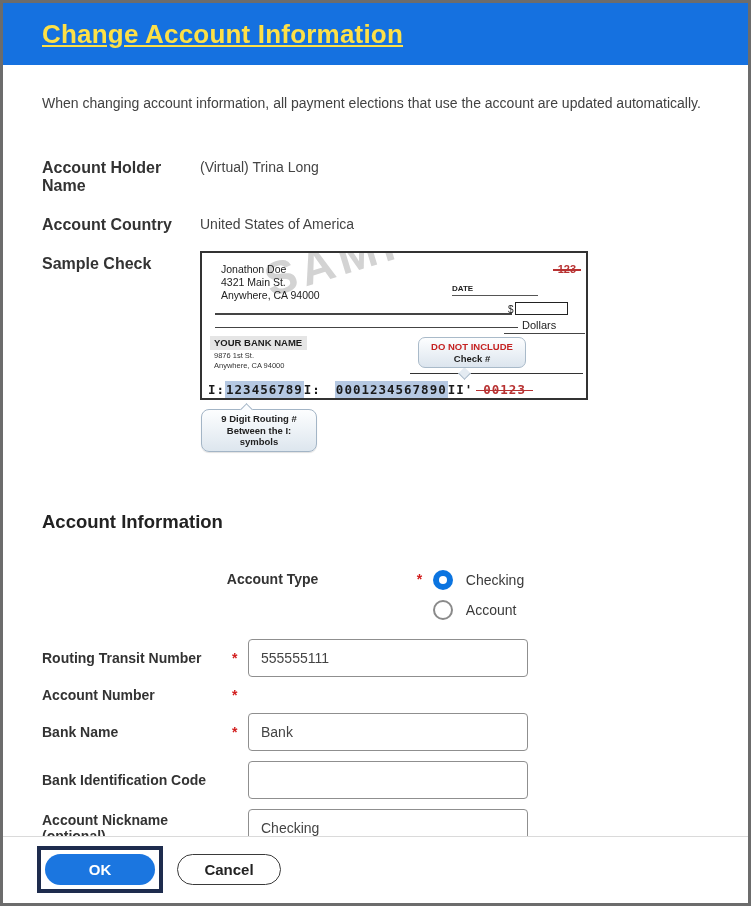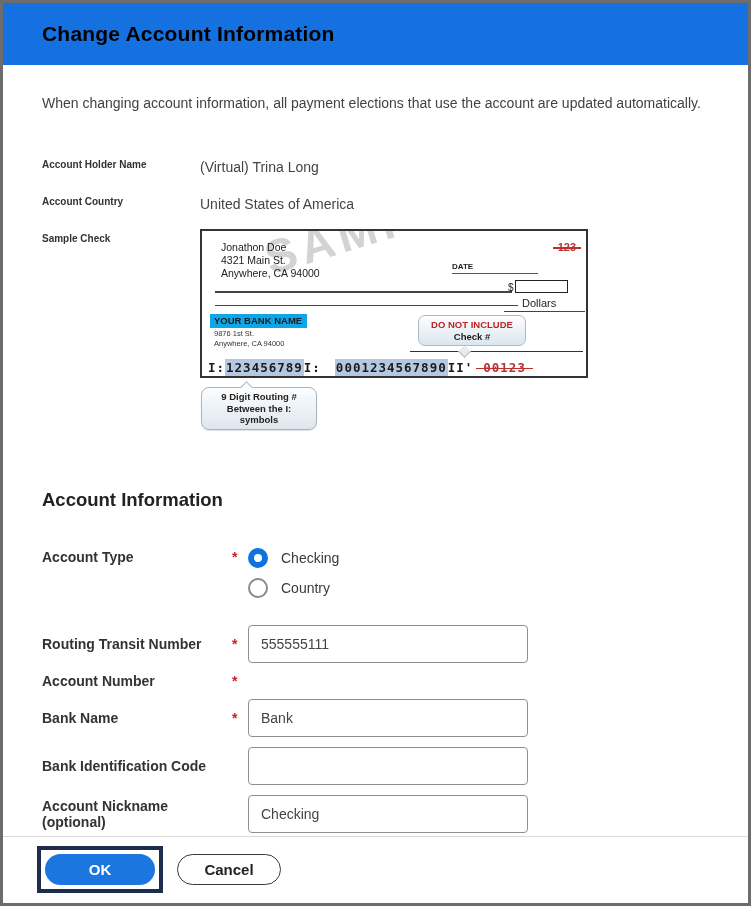--- a/index.html
+++ b/index.html
@@ -3,46 +3,46 @@
 <meta charset="utf-8">
 <style>
   * { margin:0; padding:0; box-sizing:border-box; }
   html,body { width:751px; height:906px; background:#fff; font-family:"Liberation Sans", sans-serif; }
   .frame {
     width:751px; height:906px; border:3px solid #6c6c6c; background:#fff;
     display:flex; flex-direction:column; overflow:hidden;
   }
   
   .hdr { height:62px; flex:0 0 62px; background:#1571e0; display:flex; align-items:center; padding-left:39px; }
-  .hdr h1 { color:#000000; font-size:21px; font-weight:700; letter-spacing:.2px; }
+  .hdr h1 { color:#fde047; font-size:26px; font-weight:700; letter-spacing:.2px;text-decoration:underline; }
   
   .content { flex:1 1 auto; display:flex; flex-direction:column; padding:0 39px; overflow:hidden; }
   .intro { margin-top:30px; font-size:14px; color:#424242; }
   .summary { margin-top:48px; }
   .sum-row { display:flex; margin-bottom:21px; }
-  .sum-label { width:158px; flex:0 0 158px; font-size:10px; font-weight:700; color:#333; }
+  .sum-label { width:158px; flex:0 0 158px; font-size:16px; font-weight:700; color:#333; }
   .sum-value { font-size:14px; color:#444; }
   
   .check-wrap { margin-top:-4px; }
   .check { position:relative; width:388px; height:149px; border:2px solid #333; background:#fff; overflow:hidden; }
   .check * { position:absolute; }
   .payer { left:19px; top:10px; font-size:10.5px; line-height:13px; color:#222; }
   .payer span { position:static; display:block; }
   .chk-no { right:10px; top:10px; font-size:11px; font-weight:600; }
   .watermark { left:56px; top:2px; font-size:47px; font-weight:700; letter-spacing:5px; color:#9e9e9e; opacity:.45; transform:rotate(-17deg); transform-origin:left top; z-index:0; }
   .date-group { left:250px; top:31px; width:86px; border-bottom:1.5px solid #555; font-size:8px; font-weight:700; color:#222; padding-bottom:2px; }
   .date-group b { position:static; }
   .payee-line { left:13px; top:60px; width:297px; border-bottom:2px solid #444; }
   .amount { left:306px; top:49px; display:flex; align-items:flex-end; gap:1px; position:absolute; }
   .amount .cur { position:static; font-size:10px; color:#222; }
   .amount .box { position:static; width:53px; height:13px; border:1.5px solid #222; background:#fff; }
   .dollars-line { left:13px; top:74px; width:303px; border-bottom:1.5px solid #444; }
   .dollars-label { left:320px; top:66px; font-size:11px; color:#222; }
   .sig-line { left:302px; top:80px; width:81px; border-bottom:1.5px solid #444; }
-  .bank-name { left:8px; top:83px; background:#0ea5e9; font-size:9.5px; font-weight:700; color:#1c1c1c; padding:1px 5px 2px 4px; }
+  .bank-name { left:8px; top:83px; background:#e5e5e5; font-size:9.5px; font-weight:700; color:#1c1c1c; padding:1px 5px 2px 4px; }
   .bank-addr { left:12px; top:98px; font-size:7.5px; line-height:9.5px; color:#333; }
   .bank-addr span { position:static; display:block; }
   .dni { left:216px; top:84px; width:108px; text-align:center; font-size:9.5px; font-weight:700; line-height:11.5px;
          background:linear-gradient(#fdfeff,#dce5ee); border:1px solid #a9bac9; border-radius:7px; padding:3px 2px; z-index:2; }
   .dni .red { position:static; display:block; color:#c52222; }
   .dni .blk { position:static; display:block; color:#1c1c1c; }
   .dni-arrow { left:258px; top:116px; width:9px; height:9px; background:#e4ebf2; border-right:1px solid #a9bac9; border-bottom:1px solid #a9bac9; transform:rotate(45deg); z-index:1; }
   .chkno-line { left:208px; top:120px; width:173px; border-bottom:1.5px solid #333; }
   .micr { left:6px; top:128px; display:flex; align-items:center; font-family:"DejaVu Sans Mono", monospace; font-weight:700; font-size:12.5px; letter-spacing:1px; color:#1a1a1a; }
   .micr span { position:static; }
@@ -57,21 +57,21 @@
   .callout { position:relative; background:linear-gradient(#fdfeff,#dde6ee); border:1px solid #a3b5c6; border-radius:8px;
              text-align:center; font-size:9.5px; font-weight:700; color:#222; line-height:11.5px; padding:3px 6px; box-shadow:0 1px 1px rgba(0,0,0,.12); }
   .callout .ln { display:block; }
   .c1 { width:116px; } .c2 { width:86px; }
   .arrow-up { position:absolute; top:-5px; width:9px; height:9px; background:#fbfdff; border-left:1px solid #a3b5c6; border-top:1px solid #a3b5c6; transform:rotate(45deg); }
   .c1 .arrow-up { left:40px; } .c2 .arrow-up { left:30px; }
   
   .section-title { margin-top:38px; font-size:18.5px; font-weight:700; color:#222; }
   .form { margin-top:32px; }
   .form-row { display:flex; align-items:center; margin-bottom:10px; }
-  .form-row.top { align-items:flex-start; margin-bottom:22px; }
+  .form-row.top { align-items:flex-start; margin-bottom:14px;justify-content:center; }
   .f-label { width:190px; flex:0 0 190px; font-size:14px; font-weight:700; color:#333; }
   .f-req { width:16px; flex:0 0 16px; color:#d21e1e; font-weight:700; font-size:14px; }
   .top .f-label, .top .f-req { padding-top:6px; }
   .f-input { width:280px; height:38px; border:1px solid #8f8f8f; border-radius:4px; padding:0 12px; font-size:14px; color:#444;
              font-family:"Liberation Sans", sans-serif; background:#fff; outline:none; }
   .radio-group { display:flex; flex-direction:column; }
   .radio-row { display:flex; align-items:center; gap:13px; height:30px; cursor:pointer; }
   .radio { width:20px; height:20px; border-radius:50%; border:2px solid #8a8a8a; background:#fff; }
   .radio.sel { border:none; background:#0b74e0; position:relative; }
   .radio.sel::after { content:""; position:absolute; left:6px; top:6px; width:8px; height:8px; border-radius:50%; background:#fff; }
@@ -171,21 +171,21 @@
       <div class="form-row top">
         <div class="f-label">Account Type</div>
         <div class="f-req">*</div>
         <div class="radio-group">
           <div class="radio-row">
             <span class="radio sel"></span>
             <span class="radio-label">Checking</span>
           </div>
           <div class="radio-row">
             <span class="radio"></span>
-            <span class="radio-label">Country</span>
+            <span class="radio-label">Account</span>
           </div>
         </div>
       </div>
 
       <div class="form-row">
         <div class="f-label">Routing Transit Number</div>
         <div class="f-req">*</div>
         <input class="f-input" type="text" value="555555111" style="">
       </div>
 

